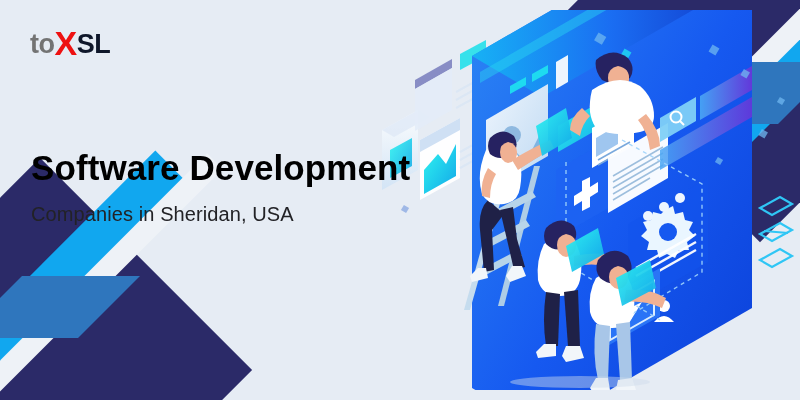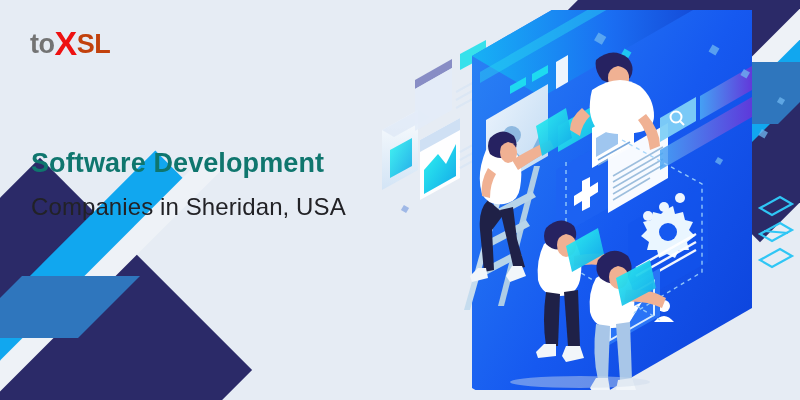--- a/index.html
+++ b/index.html
@@ -78,38 +78,38 @@
   
   .logo {
     position:absolute; left:30px; top:26px;
     font-size:27px; font-weight:bold;
     letter-spacing:-0.5px; line-height:1;
     white-space:nowrap;
     z-index:8;
   }
   .logo .to { color:#737373; }
   .logo .x  { color:#ee1111; font-size:34px; vertical-align:-2px; }
-  .logo .sl { color:#c2410c; }
+  .logo .sl { color:#0f172a; }
 
   
   .copy {
     position:absolute; left:31px; top:148px;
     z-index:8;
   }
   .headline {
-    color:#0f766e;
-    font-size:27px;
+    color:#000000;
+    font-size:35px;
     font-weight:bold;
     letter-spacing:0.1px;
     line-height:1.15;
     white-space:nowrap;
   }
   .subhead {
     color:#222226;
-    font-size:24px;
+    font-size:20px;
     font-weight:normal;
     letter-spacing:0.1px;
     line-height:1.2;
     margin-top:14px;
     white-space:nowrap;
   }
 
   
   .illo { position:absolute; left:360px; top:10px; width:440px; height:380px; z-index:5; }
   .illo svg { display:block; width:100%; height:100%; }

